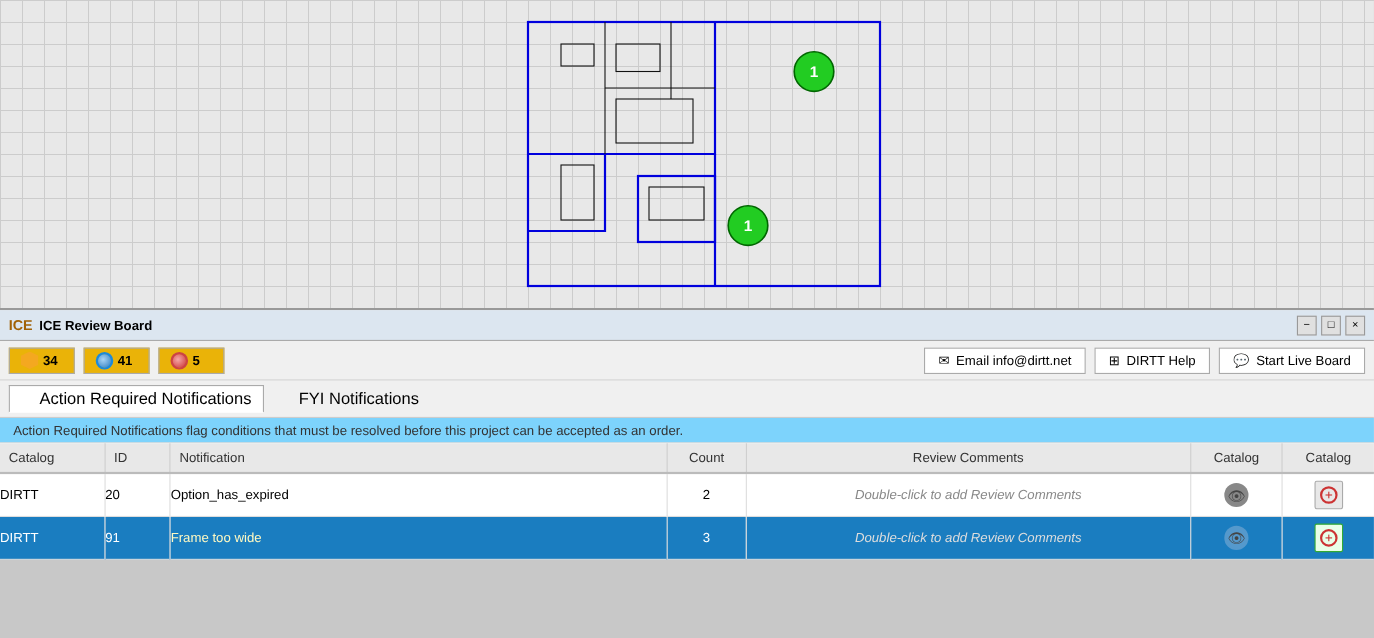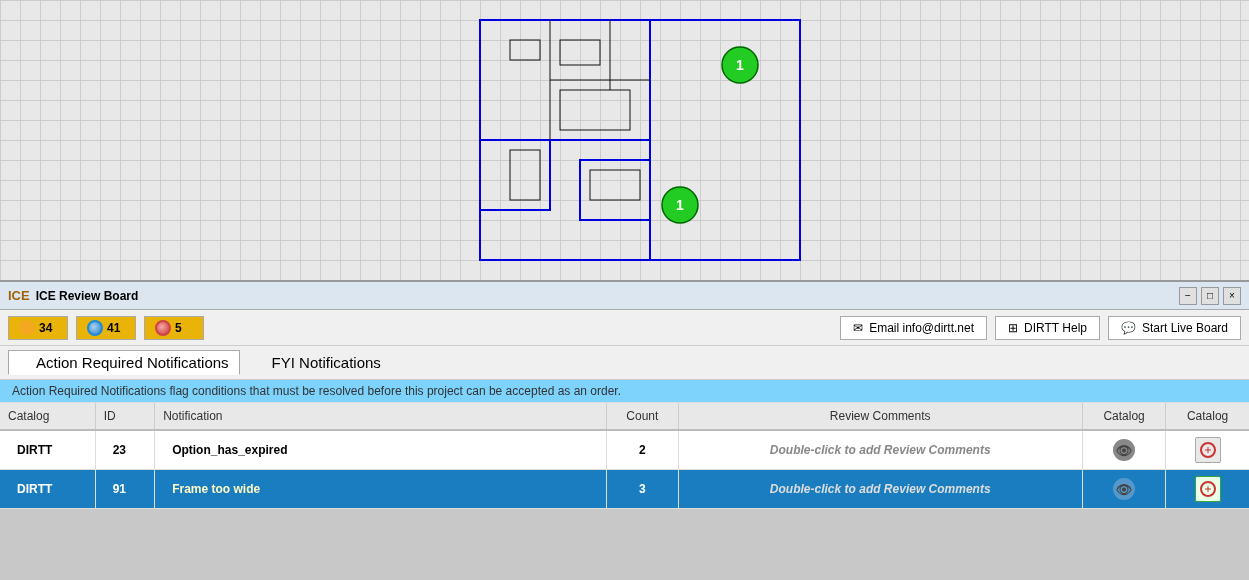--- a/index.html
+++ b/index.html
@@ -178,23 +178,22 @@
     }
     thead th:last-child { border-right: none; }
     tbody tr {
       border-bottom: 1px solid #ddd;
     }
     tbody tr.selected {
       background: #1a7dc0;
       color: #fff;
     }
     tbody td {
-      padding: 6px 17px;
+      padding: 6px 0;
       border-right: 1px solid #ddd;
-      font-weight: bold;
     }
     tbody td:last-child { border-right: none; }
     .link-blue { color: #000000; cursor: pointer; }
     .selected .link-blue { color: #fef9c3; }
     .comment-text { color: #888; font-style: italic; }
     .selected .comment-text { color: #ddd; font-style: italic; }
 
     
     .icon-cell { text-align: center; }
     .eye-icon {
@@ -359,21 +358,21 @@
           <th class="col-notification">Notification</th>
           <th class="col-count">Count</th>
           <th class="col-review">Review Comments</th>
           <th class="col-visible">Catalog</th>
           <th class="col-locate">Catalog</th>
         </tr>
       </thead>
       <tbody id="table-body">
       <tr>
     <td class="col-catalog">DIRTT</td>
-    <td class="col-id">23</td>
+    <td class="col-id">20</td>
     <td class="col-notification">
       <span class="link-blue">Option_has_expired</span>
     </td>
     <td class="col-count">2</td>
     <td class="col-review">
       <span class="comment-text">Double-click to add Review Comments</span>
     </td>
     <td class="col-visible icon-cell">
       <span class="eye-icon">👁</span>
     </td>

